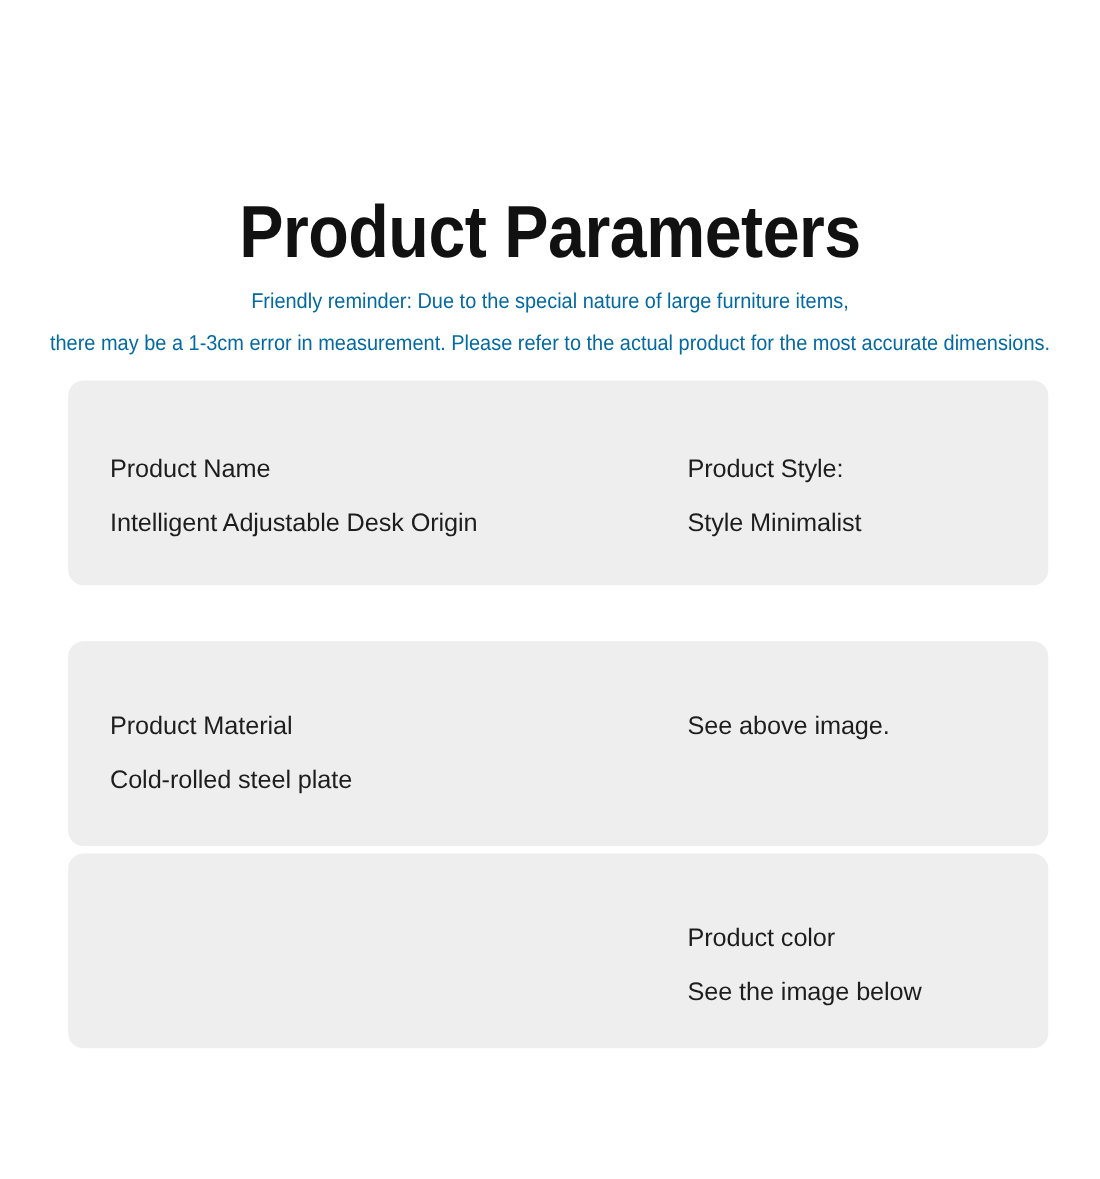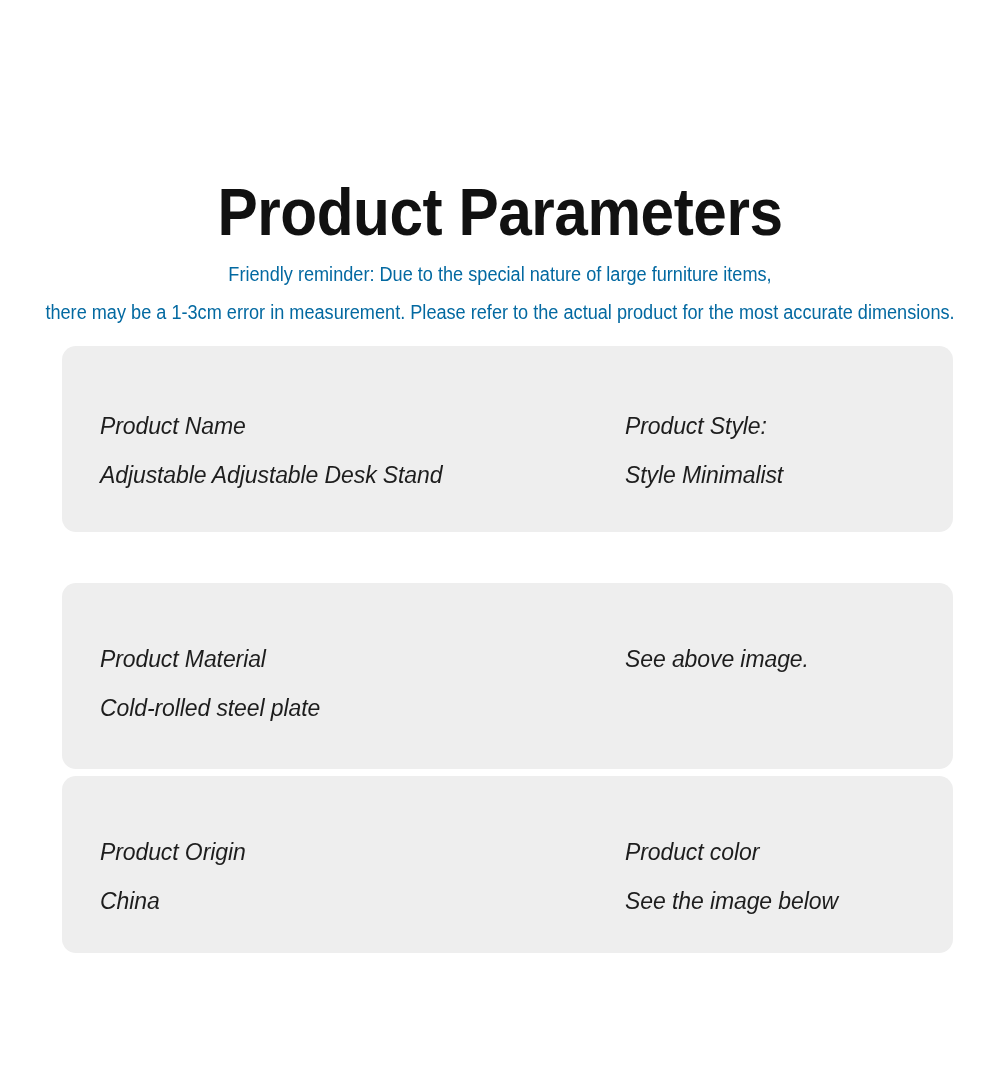--- a/index.html
+++ b/index.html
@@ -63,21 +63,20 @@
   }
 
   
   .card {
     position: absolute;
     left: 62px;
     width: 891px;
     background: #eeeeee;
     border-radius: 14px;
     box-sizing: border-box;
-    font-style: italic;
   }
   .card-1 { top: 346px;  height: 186px; }
   .card-2 { top: 583px;  height: 186px; }
   .card-3 { top: 776px;  height: 177px; }
 
   .card-cols {
     position: absolute;
     left: 0;
     top: 0;
     width: 100%;
@@ -116,21 +115,21 @@
 
   <div class="subtitle">
     <span class="subtitle-line">Friendly reminder: Due to the special nature of large furniture items,</span>
     <span class="subtitle-line">there may be a 1-3cm error in measurement. Please refer to the actual product for the most accurate dimensions.</span>
   </div>
 
   <div class="card card-1">
     <div class="card-cols">
       <div class="col col-left">
         <div class="param-label">Product Name</div>
-        <div class="param-value">Adjustable Adjustable Desk Stand</div>
+        <div class="param-value">Intelligent Adjustable Desk Origin</div>
       </div>
       <div class="col col-right">
         <div class="param-label">Product Style:</div>
         <div class="param-value">Style Minimalist</div>
       </div>
     </div>
   </div>
 
   <div class="card card-2">
     <div class="card-cols">
@@ -139,24 +138,20 @@
         <div class="param-value">Cold-rolled steel plate</div>
       </div>
       <div class="col col-right">
         <div class="param-value">See above image.</div>
       </div>
     </div>
   </div>
 
   <div class="card card-3">
     <div class="card-cols">
-      <div class="col col-left">
-        <div class="param-label">Product Origin</div>
-        <div class="param-value">China</div>
-      </div>
       <div class="col col-right">
         <div class="param-label">Product color</div>
         <div class="param-value">See the image below</div>
       </div>
     </div>
   </div>
 
 </div>
 
 </body></html>

